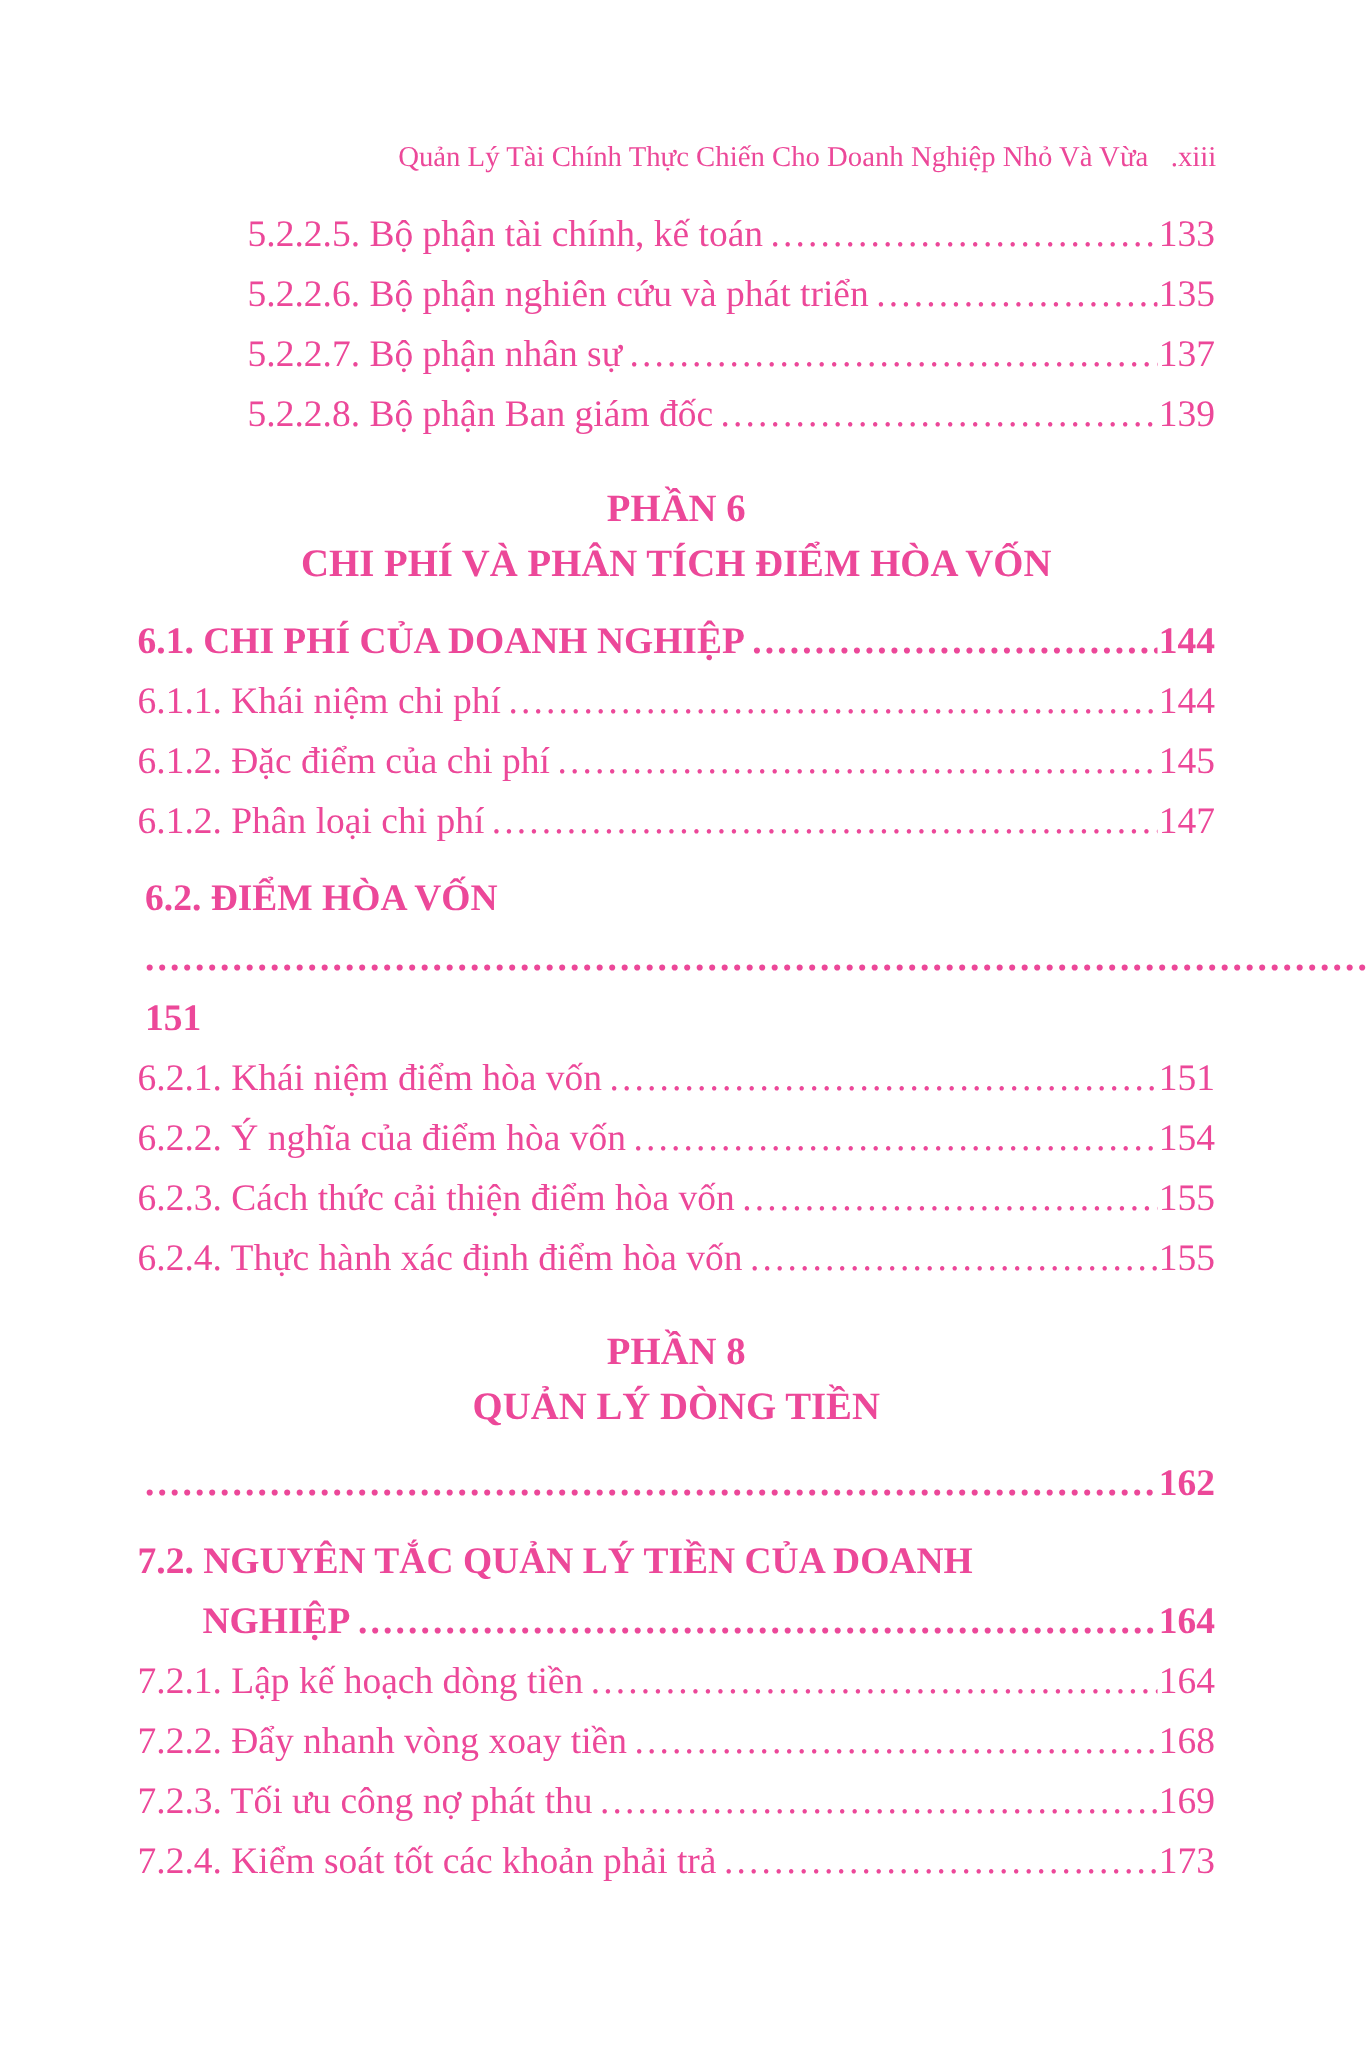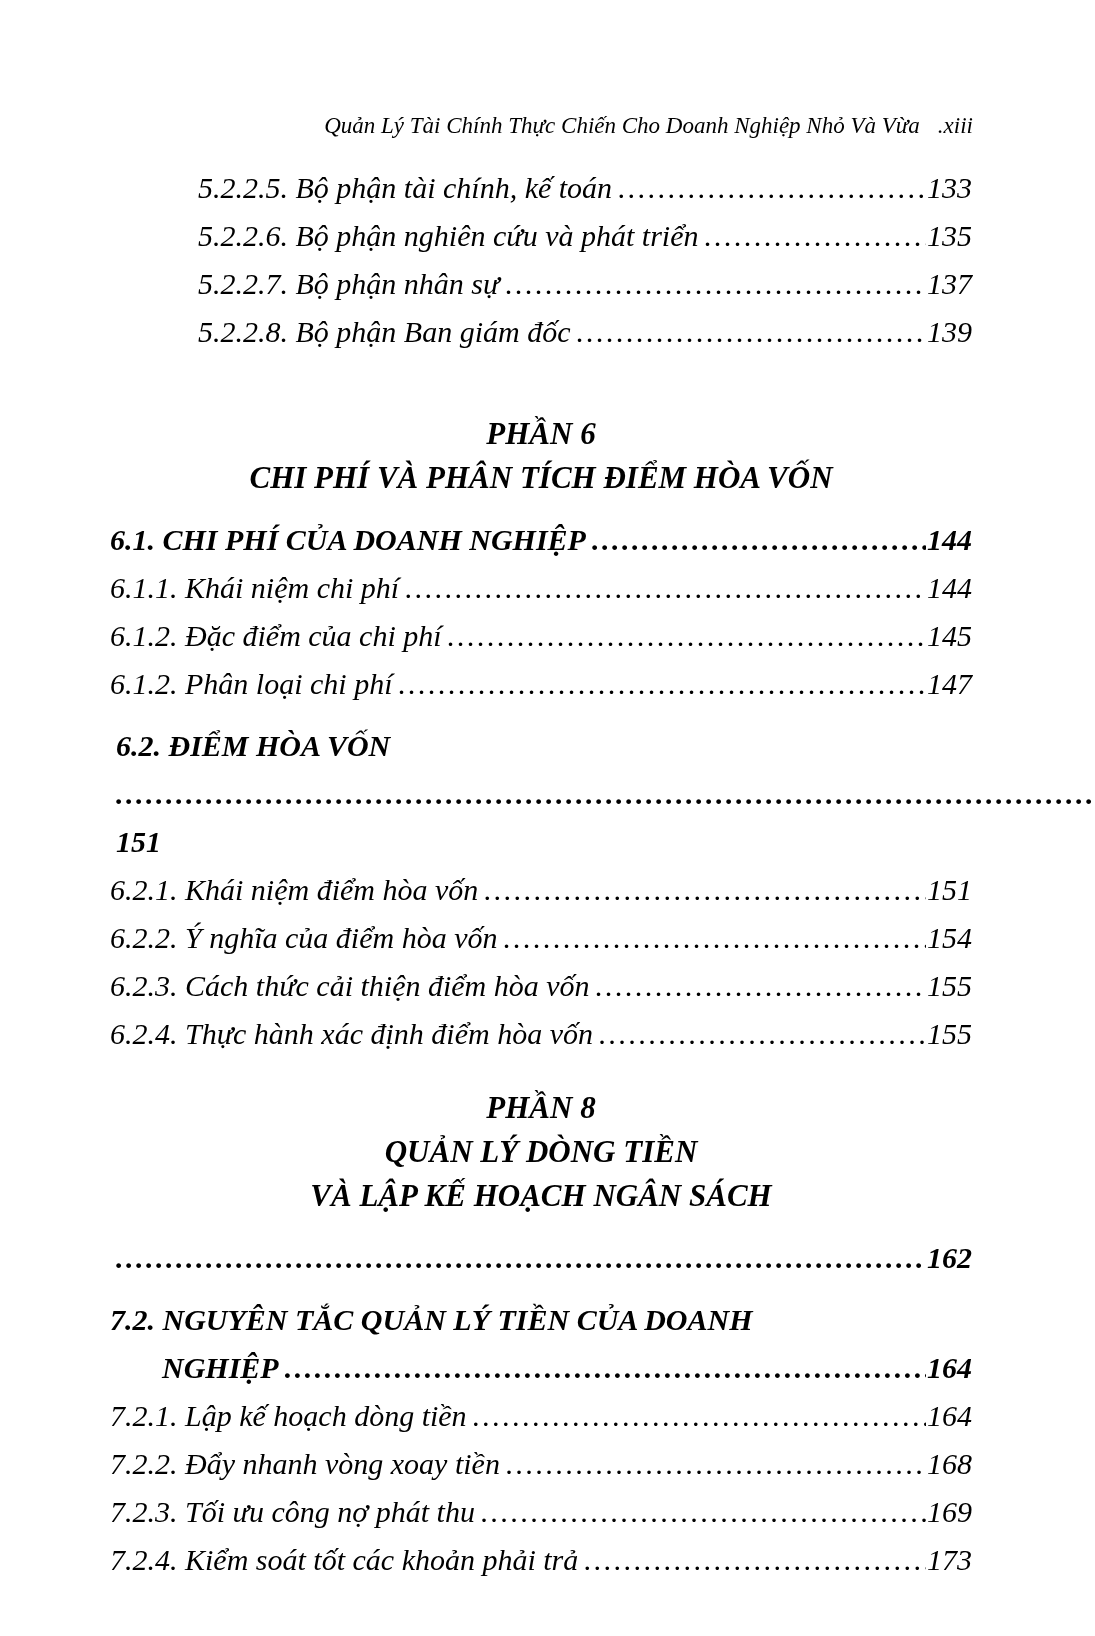--- a/index.html
+++ b/index.html
@@ -1,24 +1,23 @@
 <!DOCTYPE html>
 <html><head>
 <meta charset="utf-8">
 <style>
   html, body { margin: 0; padding: 0; background: #ffffff; }
   .page {
     position: relative;
     width: 1095px;
     height: 1636px;
     background: #ffffff;
-    color: #000000;
+    color: #ec4899;
     font-family: "Liberation Serif", "DejaVu Serif", serif;
     overflow: hidden;
-    font-style: italic;
   }
   .running-head {
     position: absolute;
     top: 112px;
     left: 0;
     right: 122px;
     display: flex;
     justify-content: flex-end;
     align-items: baseline;
     gap: 18px;
@@ -54,21 +53,21 @@
   .leader::after {
     content: "..........................................................................................................................................................................................................";
     letter-spacing: 2.5px;
   }
   .pagenum { flex: 0 0 auto; }
   .part-heading {
     text-align: center;
     font-weight: bold;
     font-size: 31px;
     line-height: 44px;
-    margin-top: 56px;
+    margin-top: 29px;
     margin-bottom: 16px;
   }
   .part-heading.p7 { margin-top: 28px; }
 </style>
 </head>
 <body>
 
 <div class="page">
 
   <div class="running-head">
@@ -147,21 +146,20 @@
     </div>
     <div class="row">
       <span class="lbl">6.2.4. Thực hành xác định điểm hòa vốn </span>
       <span class="leader"></span>
       <span class="pagenum">155</span>
     </div>
 
     <div class="part-heading p7">
       <div>PHẦN 8</div>
       <div>QUẢN LÝ DÒNG TIỀN</div>
-      <div>VÀ LẬP KẾ HOẠCH NGÂN SÁCH</div>
     </div>
 
     <div class="row bold">
       <span class="leader"></span>
       <span class="pagenum">162</span>
     </div>
 
     <div class="row bold mt">
       <span class="lbl">7.2. NGUYÊN TẮC QUẢN LÝ TIỀN CỦA DOANH</span>
     </div>

